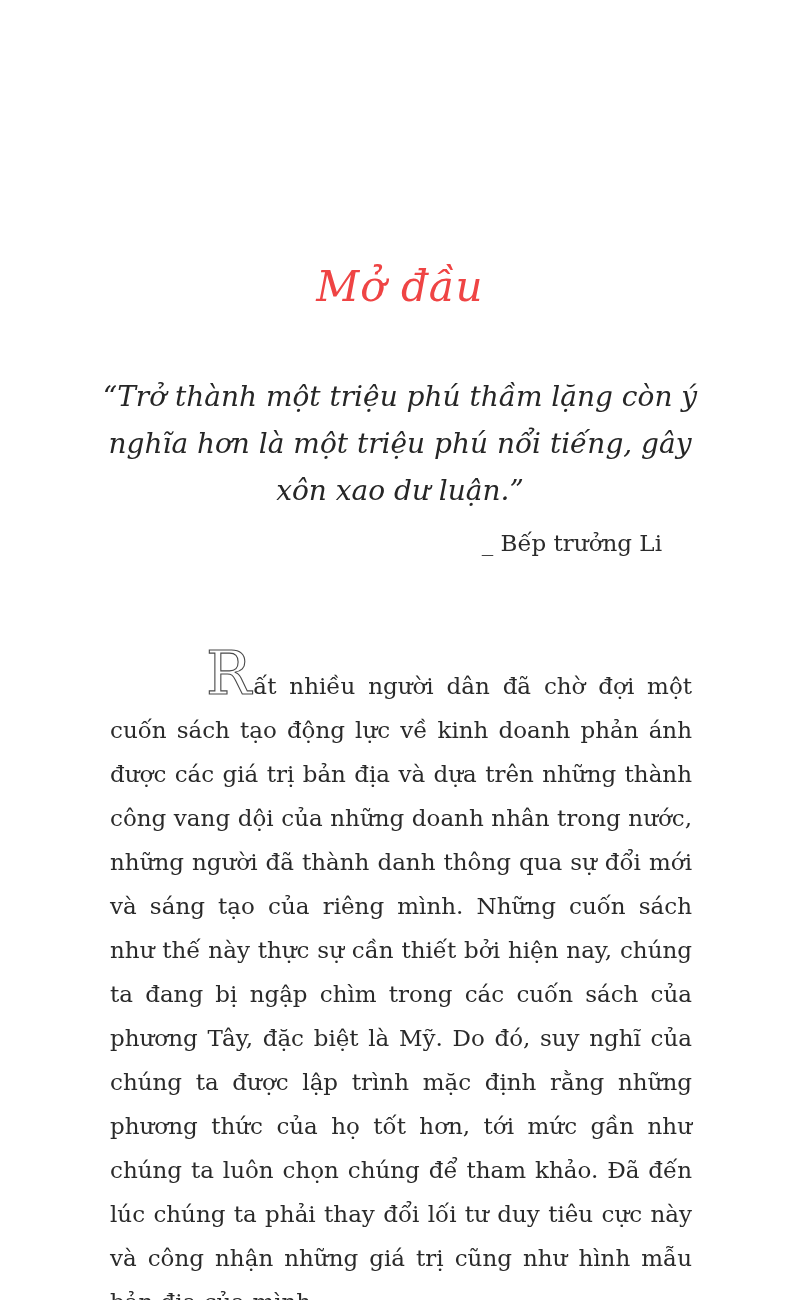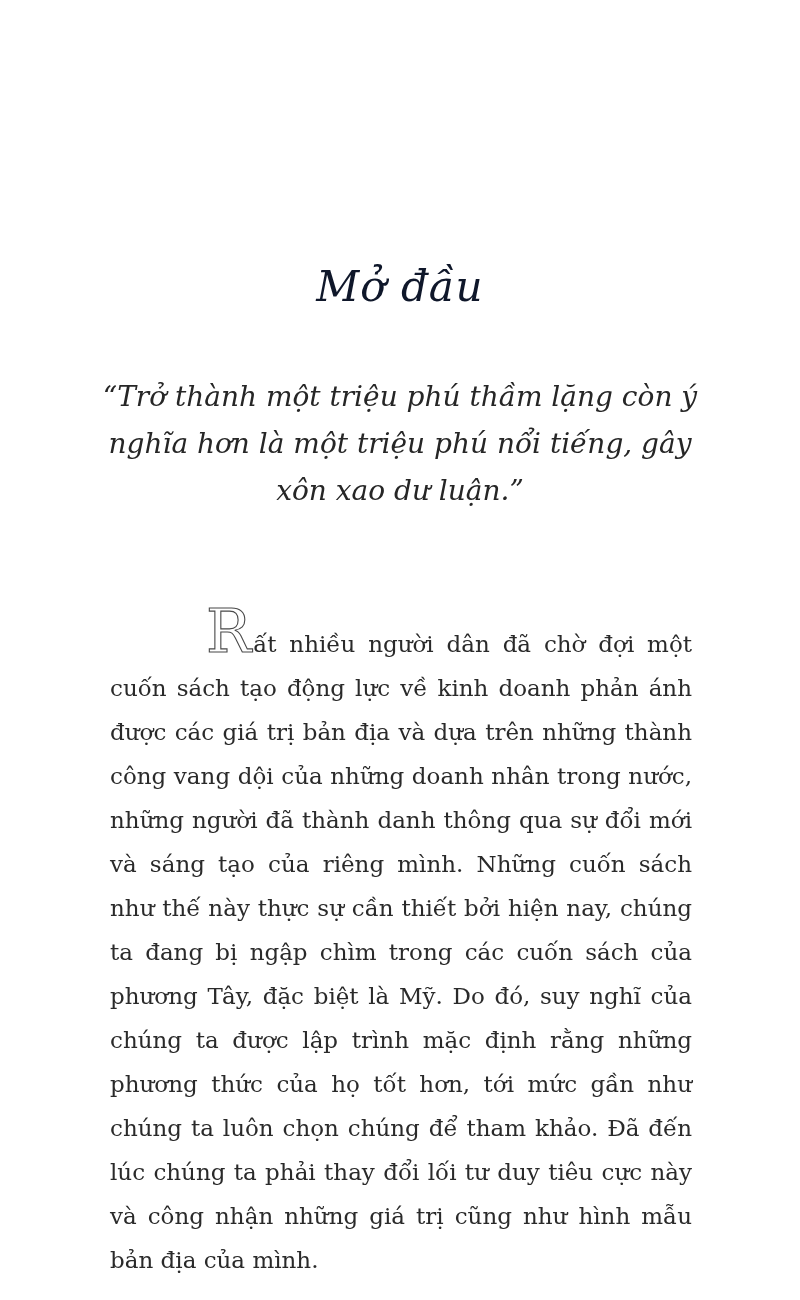--- a/index.html
+++ b/index.html
@@ -16,21 +16,21 @@
     color: #2b2b2b;
     overflow: hidden;
   }
   .chapter-title {
     margin-top: 262px;
     text-align: center;
     font-style: italic;
     font-weight: normal;
     font-size: 42px;
     letter-spacing: 1px;
-    color: #0f172a;
+    color: #ef4444;
   }
   .epigraph {
     width: 600px;
     margin: 62px auto 0 auto;
   }
   .epigraph-quote {
     text-align: center;
     font-style: italic;
     font-size: 28px;
     line-height: 47px;
@@ -66,17 +66,18 @@
 </style>
 </head>
 <body>
 
 <div class="page">
 
   <h1 class="chapter-title">Mở đầu</h1>
 
   <div class="epigraph">
     <p class="epigraph-quote">“Trở thành một triệu phú thầm lặng còn ý nghĩa hơn là một triệu phú nổi tiếng, gây xôn xao dư luận.”</p>
+    <p class="epigraph-attribution">_ Bếp trưởng Li</p>
   </div>
 
   <p class="body-paragraph"><span class="dropcap">R</span><span>ất nhiều người dân đã chờ đợi một cuốn sách tạo động lực về kinh doanh phản ánh được các giá trị bản địa và dựa trên những thành công vang dội của những doanh nhân trong nước, những người đã thành danh thông qua sự đổi mới và sáng tạo của riêng mình. Những cuốn sách như thế này thực sự cần thiết bởi hiện nay, chúng ta đang bị ngập chìm trong các cuốn sách của phương Tây, đặc biệt là Mỹ. Do đó, suy nghĩ của chúng ta được lập trình mặc định rằng những phương thức của họ tốt hơn, tới mức gần như chúng ta luôn chọn chúng để tham khảo. Đã đến lúc chúng ta phải thay đổi lối tư duy tiêu cực này và công nhận những giá trị cũng như hình mẫu bản địa của mình.</span></p>
 
 </div>
 
 </body></html>

